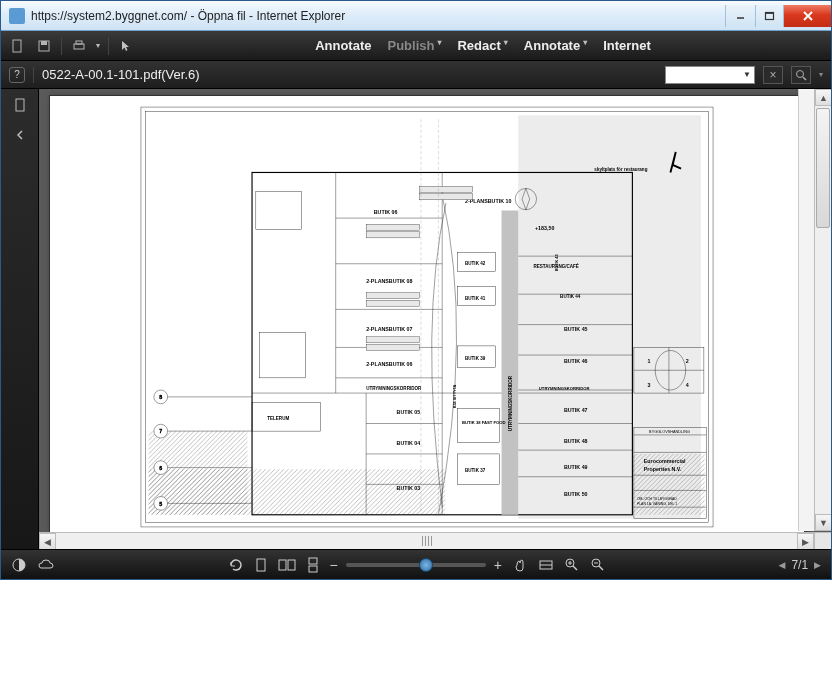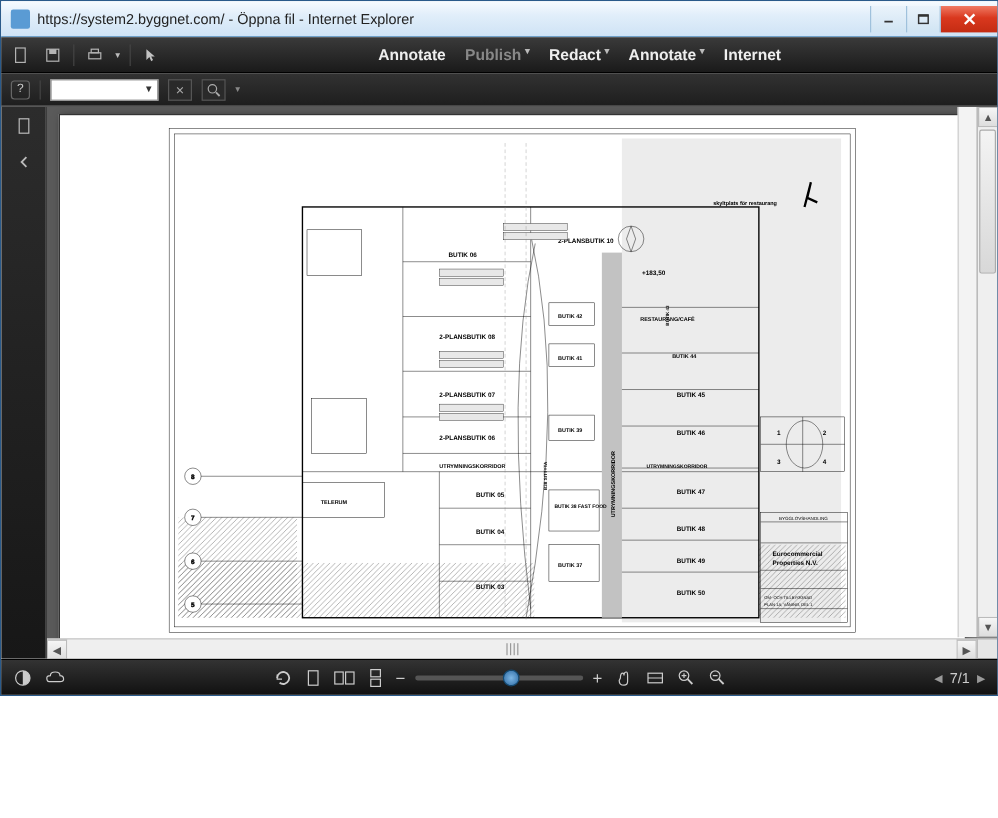--- a/index.html
+++ b/index.html
@@ -153,20 +153,21 @@
       <div class="menuitem">
           <span>Internet</span>
         </div>
     </div>
     <div class="spacer"></div>
   </div>
 
   <div class="subbar">
     <div class="help">?</div>
     <div class="vsep"></div>
+    <div class="filename">0522-A-00.1-101.pdf(Ver.6)</div>
     <div class="ddl">
         <span style="font-size:8px;color:#333">▼</span>
       </div>
     <div class="sq">×</div>
     <div class="sq">
         <svg width="12" height="12">
           <circle cx="5" cy="5" r="3.5" fill="none" stroke="#aaa"></circle>
           <line x1="8" y1="8" x2="11" y2="11" stroke="#aaa" stroke-width="1.5"></line>
         </svg>
       </div>

